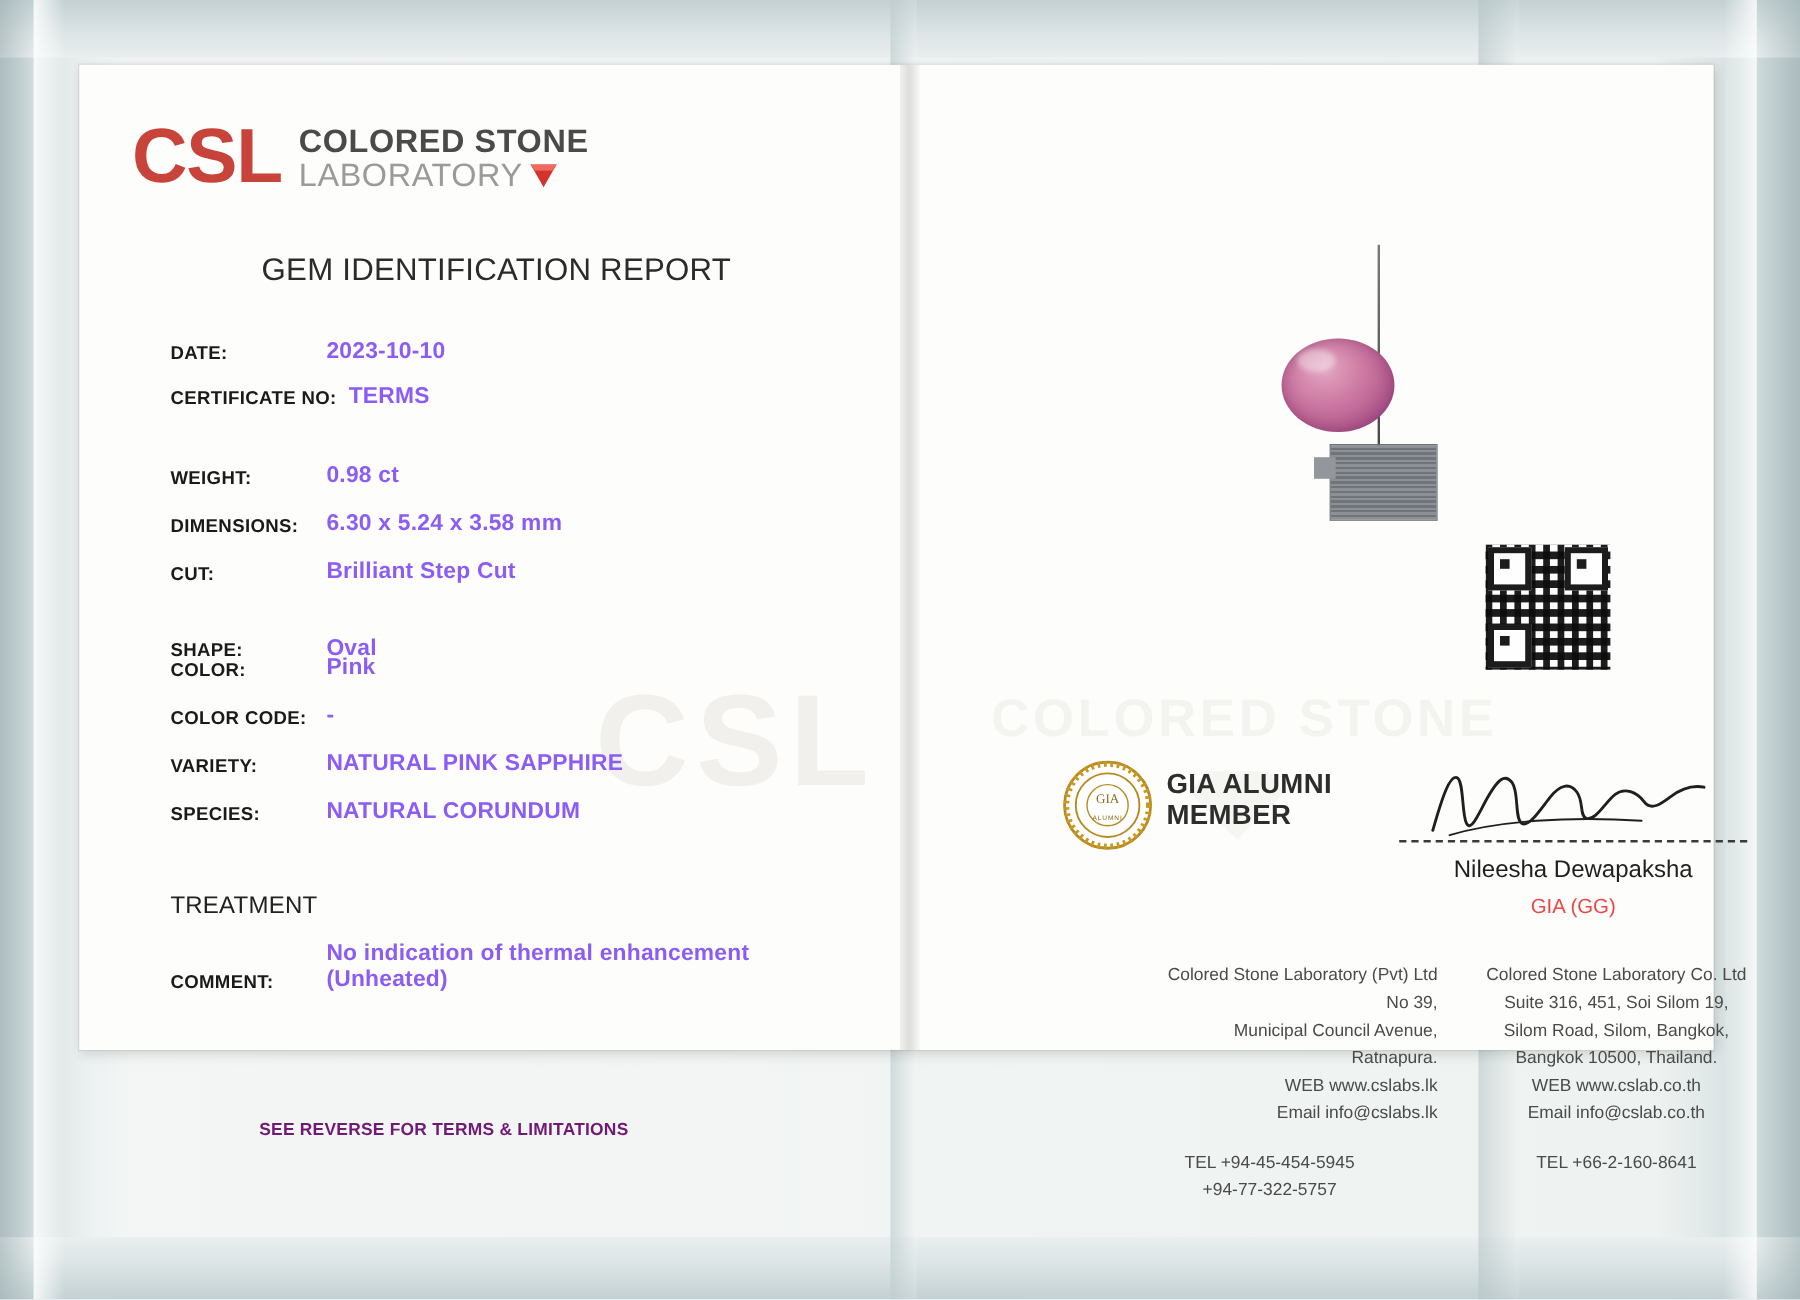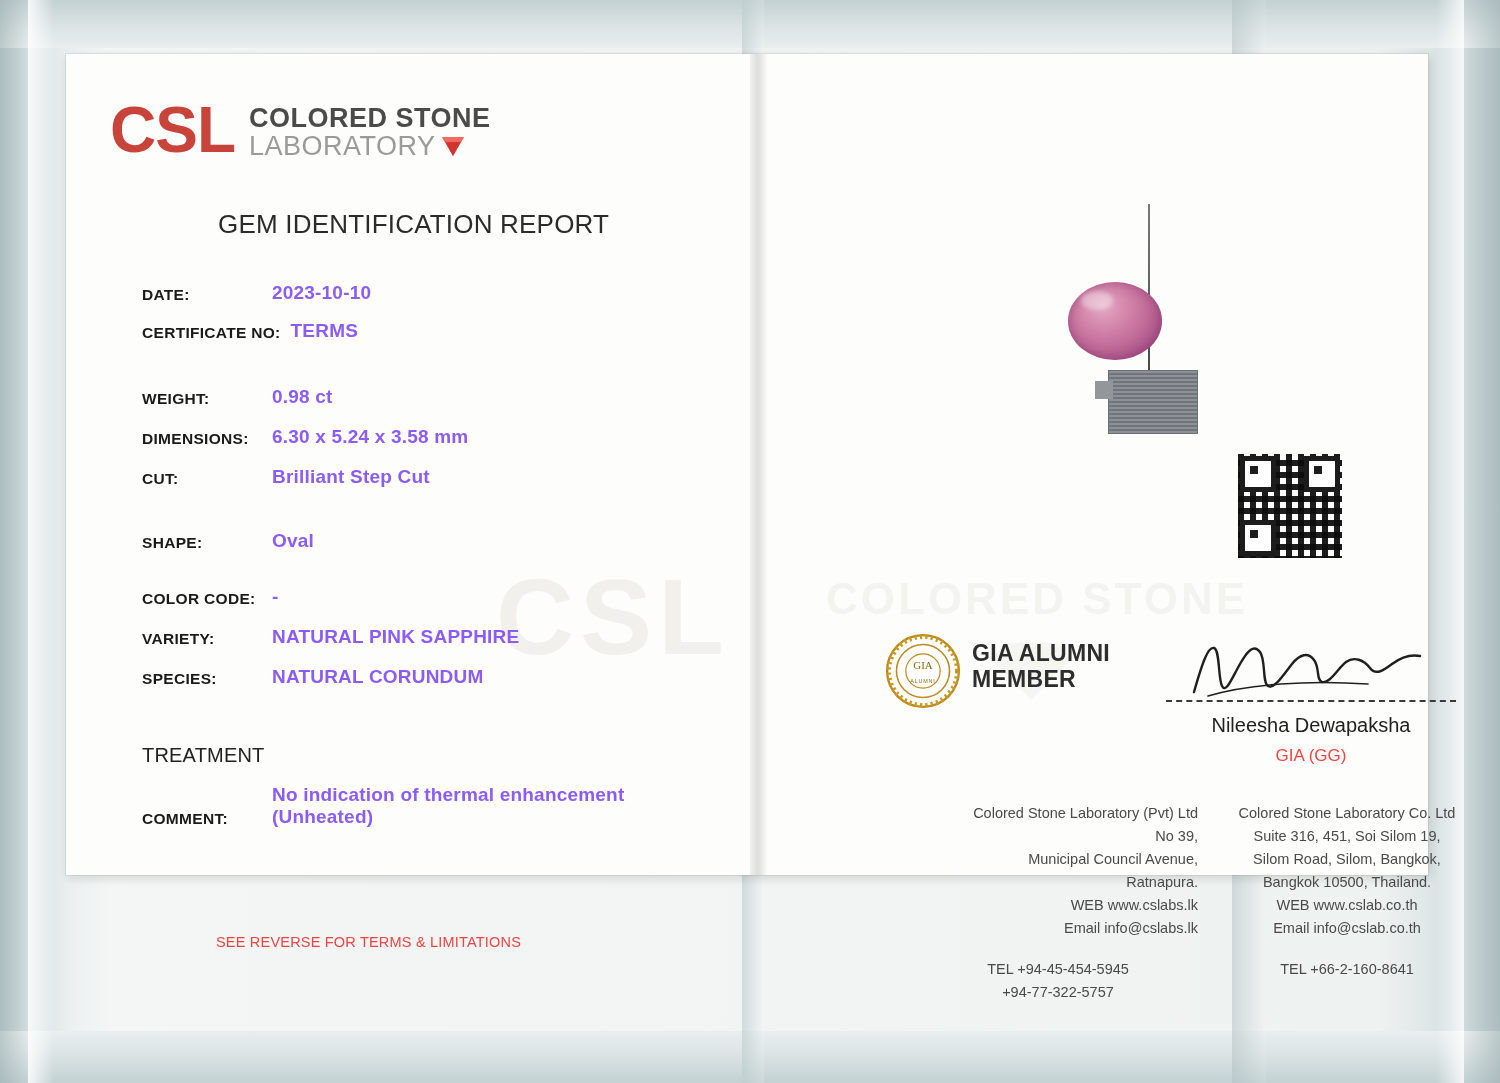--- a/index.html
+++ b/index.html
@@ -191,22 +191,23 @@
     font-size: 20px;
     color: #222;
     letter-spacing: .2px;
   }
 
   #footer-note {
     position: absolute;
     left: 150px;
     top: 880px;
     font-size: 14.5px;
-    color: #ef4444;
+    color: #701a75;
     letter-spacing: .2px;
+    font-weight: bold;
   }
 
   
   #right-panel {
     position: absolute;
     left: 702px;
     top: 0;
     width: 660px;
     height: 980px;
   }
@@ -448,20 +449,24 @@
         <span class="field-value">6.30 x 5.24 x 3.58 mm</span>
       </div>
       <div class="field-row" style="top:412px;">
         <span class="field-label lbl-w">CUT:</span>
         <span class="field-value">Brilliant Step Cut</span>
       </div>
       <div class="field-row" style="top:452px;margin-top:24px;">
         <span class="field-label lbl-w">SHAPE:</span>
         <span class="field-value">Oval</span>
       </div>
+      <div class="field-row" style="top:492px;">
+        <span class="field-label lbl-w">COLOR:</span>
+        <span class="field-value">Pink</span>
+      </div>
       <div class="field-row" style="top:532px;">
         <span class="field-label lbl-w">COLOR CODE:</span>
         <span class="field-value">-</span>
       </div>
       <div class="field-row" style="top:572px;">
         <span class="field-label lbl-w">VARIETY:</span>
         <span class="field-value">NATURAL PINK SAPPHIRE</span>
       </div>
       <div class="field-row" style="top:612px;">
         <span class="field-label lbl-w">SPECIES:</span>

